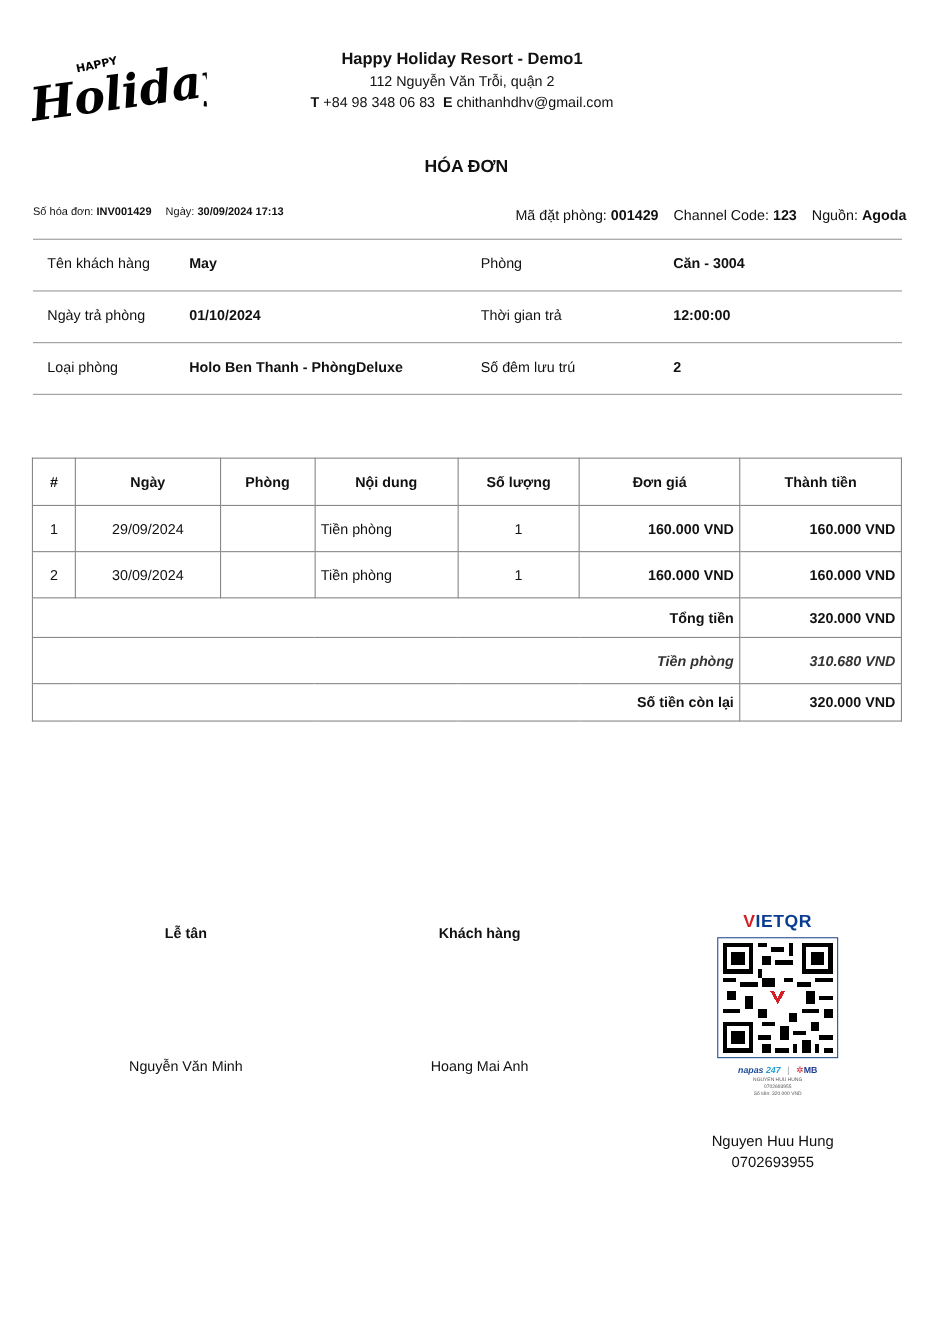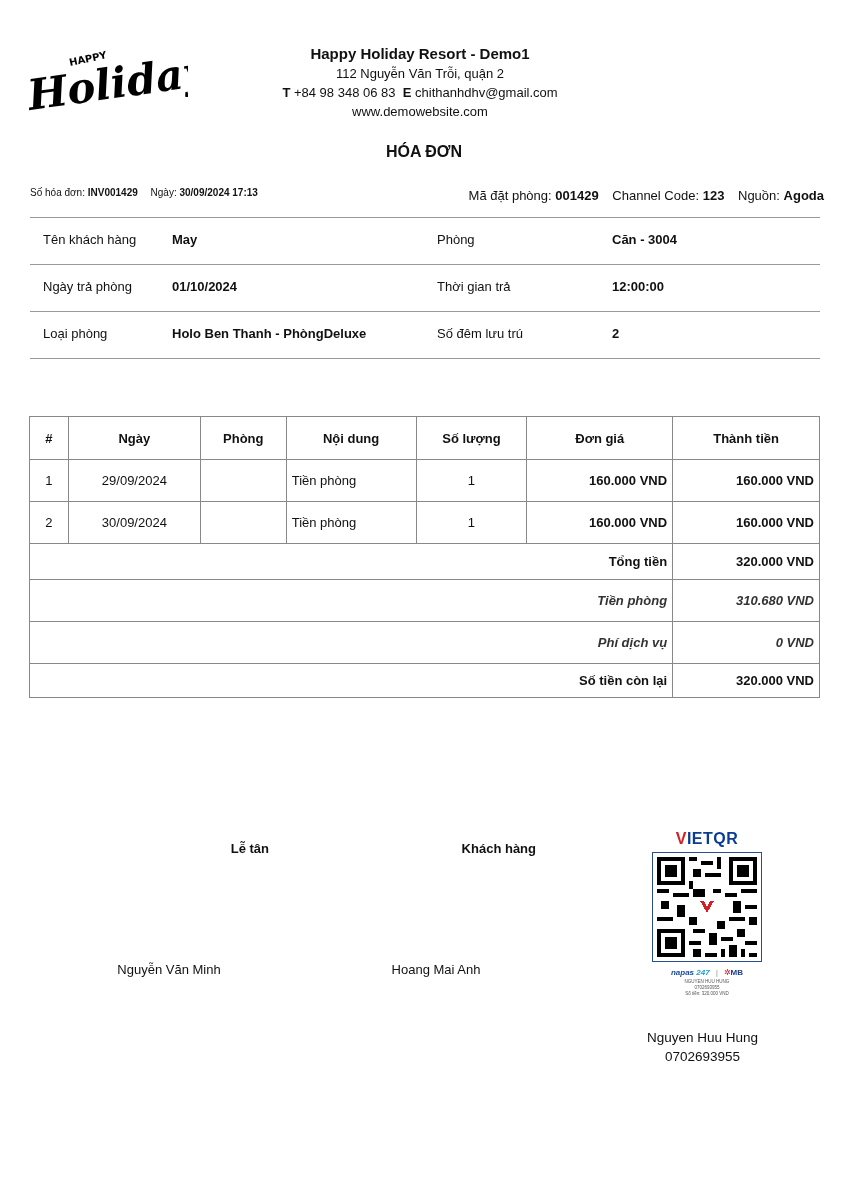--- a/index.html
+++ b/index.html
@@ -22,21 +22,21 @@
   .l2 { left:407px; } .v2 { left:582px; font-weight:bold;text-align:right; }
   table.items { position:absolute; left:29px; top:416px; width:791px; border-collapse:collapse; font-size:13px; }
   table.items td, table.items th { border:1px solid #888; padding:0 5px; }
   table.items th { height:42px; font-weight:bold; text-align:center; }
   table.items td.c { text-align:center; }
   table.items td.r { text-align:right;font-weight:bold; }
   table.items tr.dr td { height:41px; }
   table.items tr.sr td { height:41px; }
   .it { font-style:italic; color:#333; }
   .bd { font-weight:bold; }
-  .sig { top:841px; width:200px; text-align:right; font-weight:bold; font-size:13px; }
+  .sig { top:841px; width:200px; text-align:center; font-weight:bold; font-size:13px; }
   .signame { top:962px; width:200px; text-align:center; font-size:13px; }
   .qr-wrap { left:648px; top:830px; width:118px; }
   .vietqr { text-align:center; font-weight:bold; font-size:16px; color:#0a3d91; letter-spacing:0.5px; }
   .vietqr .v { color:#d32027; }
   .qrbox { width:108px; height:108px; margin:4px auto 0; border:1px solid #2a4d8f; background:#fff; position:relative; }
   .banks { margin-top:6px; display:flex; justify-content:center; align-items:center; gap:6px; font-size:8px; font-weight:bold; }
   .napas { color:#1b4b9b; font-style:italic; } .napas i { color:#1e9fd6; font-style:italic; }
   .mb { color:#1d3c8f; } .mbs { color:#d32027; }
   .tiny { text-align:center; font-size:4.5px; color:#555; line-height:6px; margin-top:2px; }
   .owner { left:620px; width:165px; top:1028px; text-align:center; font-size:13.5px; line-height:19px; }
@@ -53,21 +53,20 @@
 
 <div class="abs header-block">
   <div class="company">Happy Holiday Resort - Demo1</div>
   <div class="hline">112 Nguyễn Văn Trỗi, quận 2</div>
   <div class="hline">
     <b>T</b>
     <span>+84 98 348 06 83</span>
     &nbsp;<b>E</b>
     <span>chithanhdhv@gmail.com</span>
   </div>
-  <div class="hline">www.demowebsite.com</div>
 </div>
 
 <div class="abs title">HÓA ĐƠN</div>
 
 <div class="abs meta-left">
   <span>Số hóa đơn:</span>
   <b>INV001429</b><span class="gap"></span>
   <span>Ngày:</span>
   <b>30/09/2024 17:13</b>
 </div>
@@ -139,24 +138,20 @@
     <td class="r">160.000 VND</td>
     <td class="r">160.000 VND</td>
   </tr>
   <tr style="height:36px">
     <td colspan="6" class="r bd">Tổng tiền</td>
     <td class="r bd">320.000 VND</td>
   </tr>
   <tr class="sr">
     <td colspan="6" class="r it">Tiền phòng</td>
     <td class="r it">310.680 VND</td>
-  </tr>
-  <tr class="sr">
-    <td colspan="6" class="r it">Phí dịch vụ</td>
-    <td class="r it">0 VND</td>
   </tr>
   <tr style="height:34px">
     <td colspan="6" class="r bd">Số tiền còn lại</td>
     <td class="r bd">320.000 VND</td>
   </tr>
 </tbody>
   </table>
 
 <div class="abs sig" style="left:69px">Lễ tân</div>
 <div class="abs signame" style="left:69px">Nguyễn Văn Minh</div>

